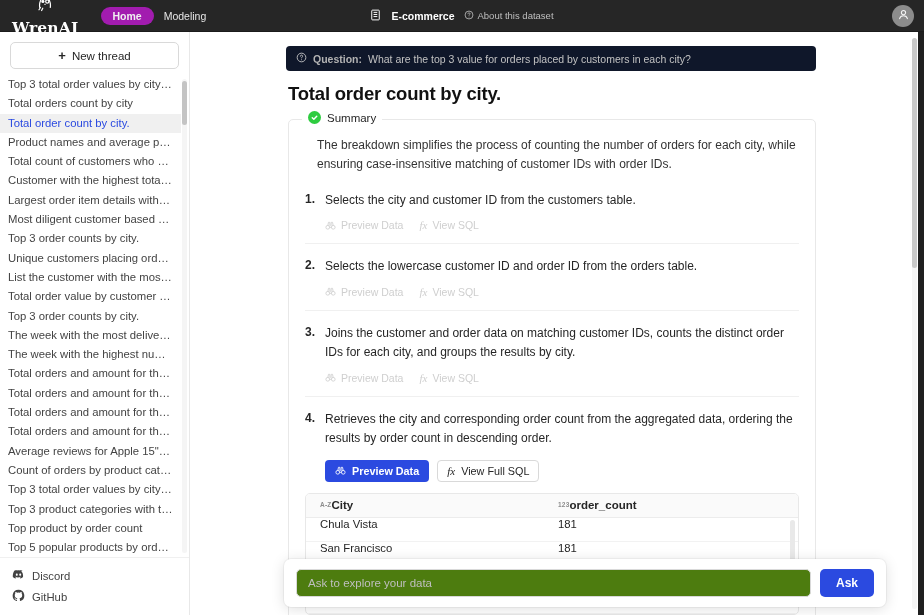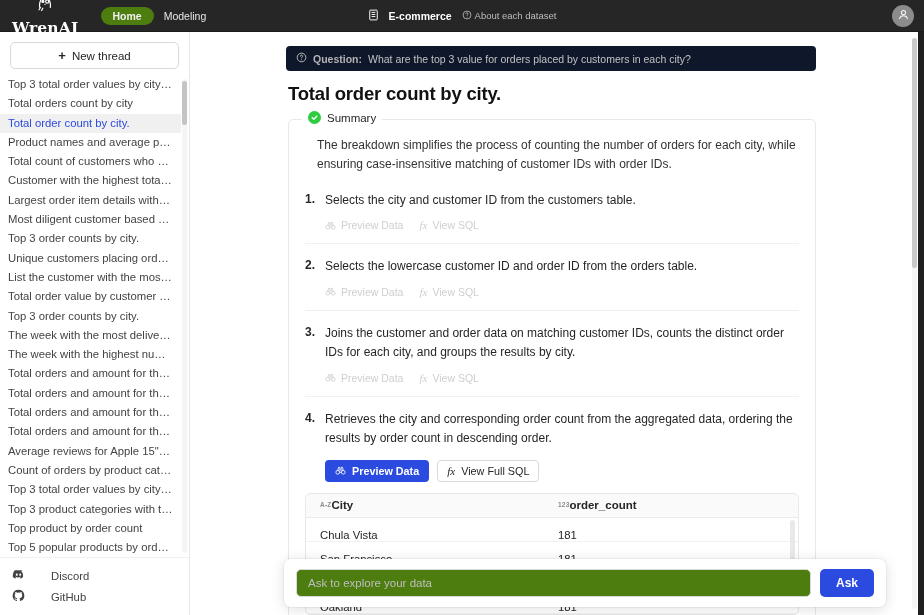--- a/index.html
+++ b/index.html
@@ -26,21 +26,21 @@
   .brand { display: flex; align-items: center; gap: 6px; margin-right: 22px; flex-direction: column; }
   .brand-logo { width: 18px; height: 18px; display:block; }
   .brand-name {
     color: #ffffff; font-size: 15.5px; font-weight: 700;
     font-family: "DejaVu Serif", serif; letter-spacing: .2px;
   }
   .navpill {
     font-size: 10.5px; color: #f0f0f0; padding: 3px 12px;
     border-radius: 11px; cursor: pointer; font-weight: 700;
   }
-  .navpill.active { background: #4d7c0f; }
+  .navpill.active { background: #a21caf; }
   .navitem {
     font-size: 10.5px; color: #e6e6e6; padding: 3px 10px; cursor: pointer;
   }
   .topbar-center {
     position: absolute; left: 0; right: 0; top: 0; bottom: 0;
     display: flex; align-items: center; justify-content: center;
     gap: 6px; pointer-events: none;
   }
   .topbar-center > * { pointer-events: auto; }
   .ds-name {
@@ -97,21 +97,21 @@
   }
   .sb-thumb {
     position: absolute; top: 2px; left: 0; width: 5px; height: 44px;
     background: #c4c4c4; border-radius: 3px;
   }
   .sidebar-foot {
     border-top: 1px solid #f0f0f0;
     padding: 7px 0 8px 0;
   }
   .foot-link {
-    display: flex; align-items: center; gap: 26px;
+    display: flex; align-items: center; gap: 7px;
     padding: 3px 12px; font-size: 11.3px; color: #434343; cursor: pointer;
   }
 
   
   .main {
     flex: 1; min-width: 0; position: relative;
     overflow: hidden; background: #fff;
   }
   .main-inner {
     width: 100%; height: 100%;
@@ -191,21 +191,21 @@
     display: flex; height: 24px; align-items: center;
     background: #fafafa; border-bottom: 1px solid #ececec;
     padding: 0 14px;
   }
   .rt-head .th {
     font-size: 11.5px; font-weight: 700; color: #262626;
     display: flex; align-items: center; 
   }
   .th-col1 { width: 238px; }
   .rt-row {
-    display: flex; height: 24px; align-items: flex-end;
+    display: flex; height: 24px; align-items: flex-start;
     border-bottom: 1px solid #f2f2f2; padding: 0 14px;
     font-size: 11.3px; color: #262626;
   }
   .rt-row .td-col1 { width: 238px; }
   .rt-scrollbar {
     position: absolute; right: 3px; top: 26px; width: 5px;
     height: 84px; background: #e9e9e9; border-radius: 3px;
   }
   .type-badge {
     font-size: 6.5px; letter-spacing: .2px; color: #8c8c8c; font-weight: 700;
@@ -284,21 +284,21 @@
         <span>E-commerce</span>
       </span>
       <span class="ds-about">
         <span>
           <svg width="10" height="10" viewBox="0 0 16 16" fill="none" stroke="#bfbfbf" stroke-width="1.3">
             <circle cx="8" cy="8" r="6.3"></circle>
             <path d="M6.3 6.1c0-1 .8-1.6 1.7-1.6s1.7.6 1.7 1.5c0 1.4-1.7 1.3-1.7 2.6" stroke-linecap="round"></path>
             <circle cx="8" cy="11.3" r=".75" fill="#bfbfbf" stroke="none"></circle>
           </svg>
         </span>
-        <span>About each dataset</span>
+        <span>About this dataset</span>
       </span>
     </div>
 
     <div class="avatar">
       <span>
         <svg width="13" height="13" viewBox="0 0 16 16" fill="none" stroke="#f5f5f5" stroke-width="1.3">
           <circle cx="8" cy="5.6" r="2.6"></circle>
           <path d="M3.2 13.2c.5-2.4 2.4-3.6 4.8-3.6s4.3 1.2 4.8 3.6" stroke-linecap="round"></path>
         </svg>
       </span>

